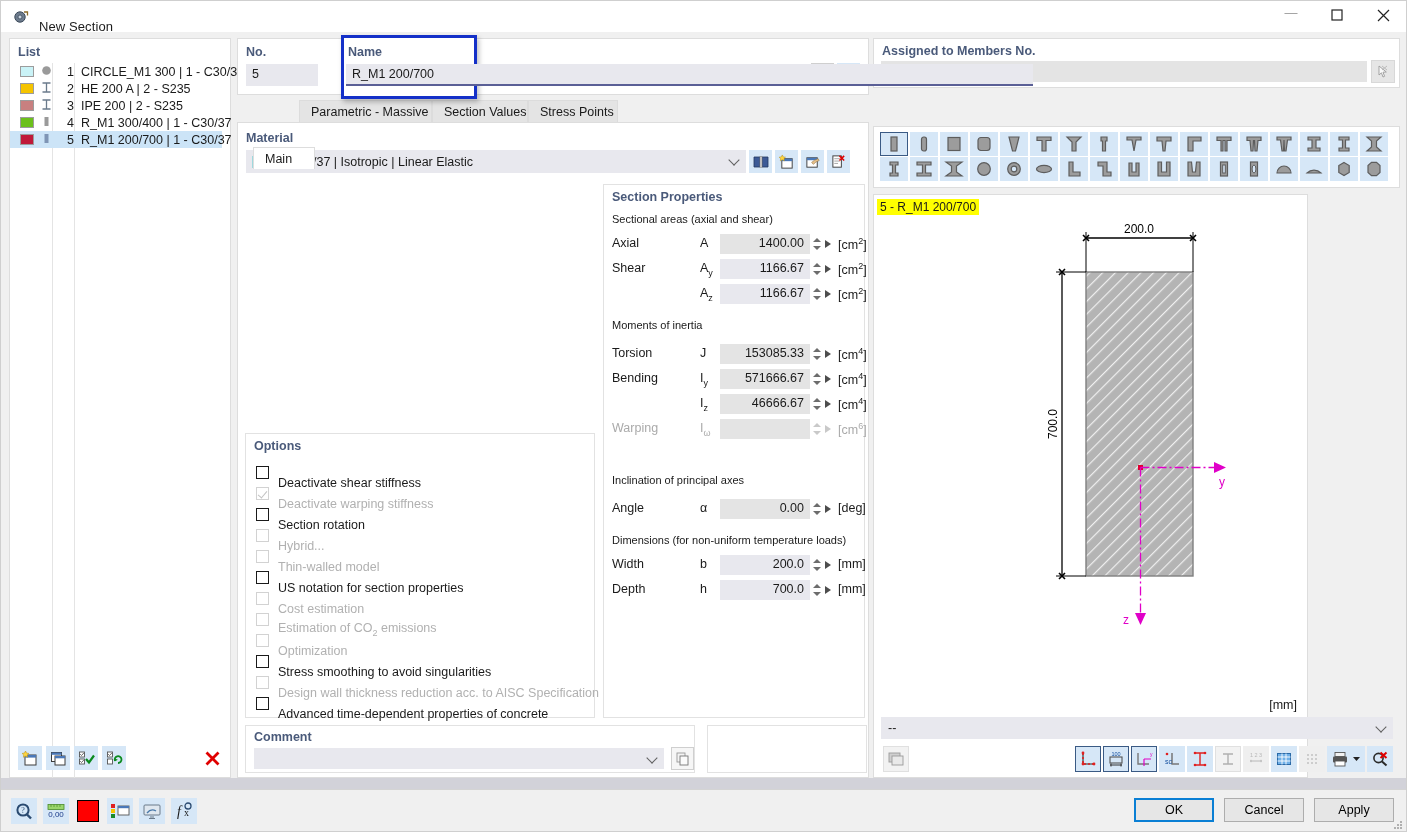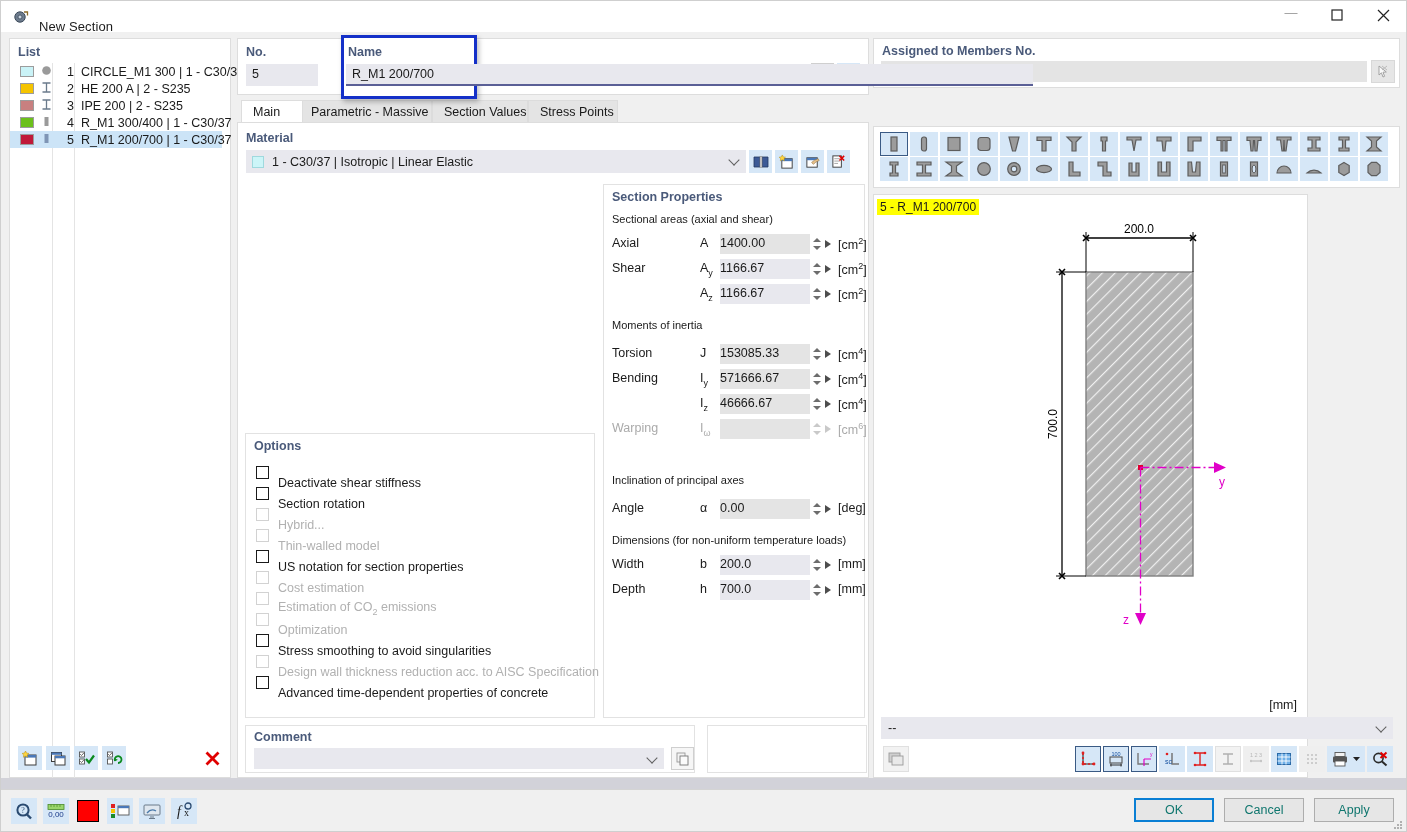--- a/index.html
+++ b/index.html
@@ -164,21 +164,21 @@
   .chk-lbl { font-size: 12.5px; color: #1a1a1a; white-space: nowrap; margin-top: 20px; }
   .chk-lbl.dim { color: #b1b1b1; }
   sub.sm { font-size: 9px; }
 
   
   .prow { position: absolute; left: 8px; height: 20px; width: 246px; }
   .pname { position: absolute; left: 0; top: 2px; font-size: 12.5px; }
   .psym  { position: absolute; left: 88px; top: 2px; font-size: 12.5px; }
   .pspin {
     position: absolute; left: 108px; top: 0; width: 90px; height: 20px;
-    background: #e8e8ee; text-align: left; padding: 2px 6px 0 0; font-size: 12.5px;
+    background: #e8e8ee; text-align: right; padding: 2px 6px 0 0; font-size: 12.5px;
   }
   .pspin.gray { background: #e4e4e4; }
   .pspin.empty { background: #e4e4e4; }
   .spin-ctl { position: absolute; left: 198px; top: 0; width: 24px; height: 20px; }
   .spin-up, .spin-dn {
     position: absolute; left: 3px; width: 0; height: 0;
     border-left: 4px solid transparent; border-right: 4px solid transparent;
   }
   .spin-up { top: 4px; border-bottom: 4px solid #6d6d6d; }
   .spin-dn { top: 12px; border-top: 4px solid #6d6d6d; }
@@ -277,21 +277,21 @@
   }
   .status-left { position: absolute; left: 10px; top: 8px; display: flex; gap: 6px; }
   .sbtn {
     width: 26px; height: 26px; background: #d6e7f7;
     display: flex; align-items: center; justify-content: center;
   }
   .dlg-buttons { position: absolute; right: 12px; top: 8px; display: flex; gap: 10px; }
   .dbtn {
     width: 80px; height: 24px; background: #e6e6e6; border: 1px solid #adadad;
     display: flex; align-items: center; justify-content: center;
-    font-size: 12.5px; color: #0f766e;
+    font-size: 12.5px; color: #000000;
   }
   .dbtn.default { border: 2px solid #0a7fd4; }
   .grip { position: absolute; right: 3px; bottom: 2px; width: 10px; height: 10px; }
 
   .divider-strip {
     position: absolute; left: 0; top: 777px; width: 1405px; height: 13px;
     background: #d2d2d9;
   }
 </style>
 </head>
@@ -451,21 +451,21 @@
         <svg width="16" height="14" viewBox="0 0 16 14">
           <path d="M1 2 h6 v10 h-6z" fill="#3c5a96" stroke="#22395f" stroke-width=".8"></path>
           <path d="M9 2 h6 v10 h-6z" fill="#3c5a96" stroke="#22395f" stroke-width=".8"></path>
           <rect x="7" y="1.5" width="2" height="11" fill="#d8d8d8" stroke="#888" stroke-width=".6"></rect>
         </svg>
       </div>
     </div>
   </div>
 
   <div class="tabstrip">
-    <div class="tab active" style="left:4px; width:62px;">
+    <div class="tab active" style="left:16px; width:62px;margin-top:47px;">
       <span>Main</span>
     </div>
     <div class="tab" style="left:62px; width:133px;">
       <span>Parametric - Massive I</span>
     </div>
     <div class="tab" style="left:195px; width:96px;">
       <span>Section Values</span>
     </div>
     <div class="tab" style="left:291px; width:90px;">
       <span>Stress Points</span>
@@ -513,20 +513,24 @@
     </div>
   </div>
 
 
   <div class="group-box opt-box">
     <div class="panel-caption group-title">Options</div>
     <div class="chk-list">
       <div class="chk-row">
         <span class="chk"></span>
         <span class="chk-lbl">Deactivate shear stiffness</span>
+      </div>
+      <div class="chk-row">
+        <span class="chk dim checked"></span>
+        <span class="chk-lbl dim">Deactivate warping stiffness</span>
       </div>
       <div class="chk-row">
         <span class="chk"></span>
         <span class="chk-lbl">Section rotation</span>
       </div>
       <div class="chk-row">
         <span class="chk dim"></span>
         <span class="chk-lbl dim">Hybrid...</span>
       </div>
       <div class="chk-row">

